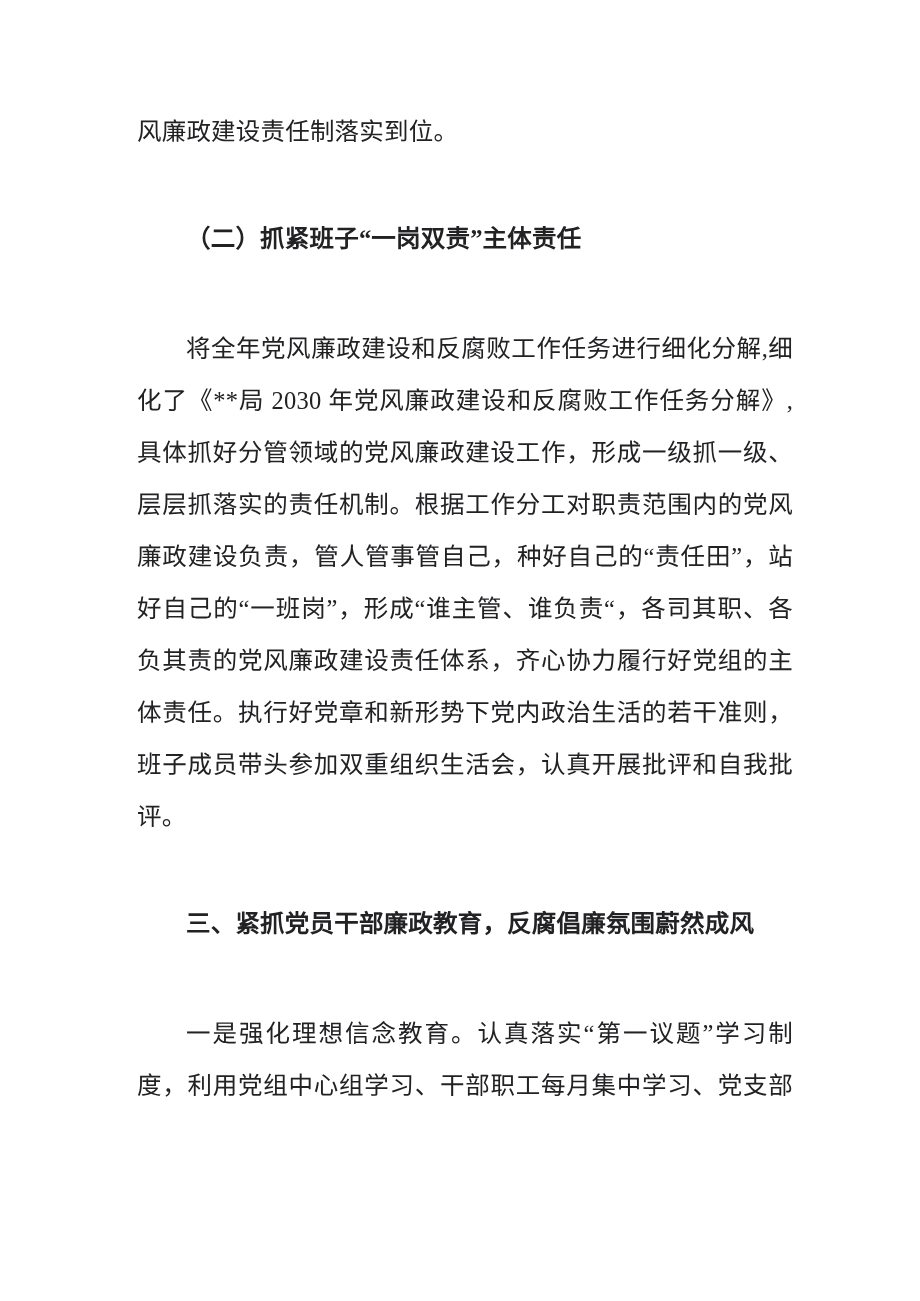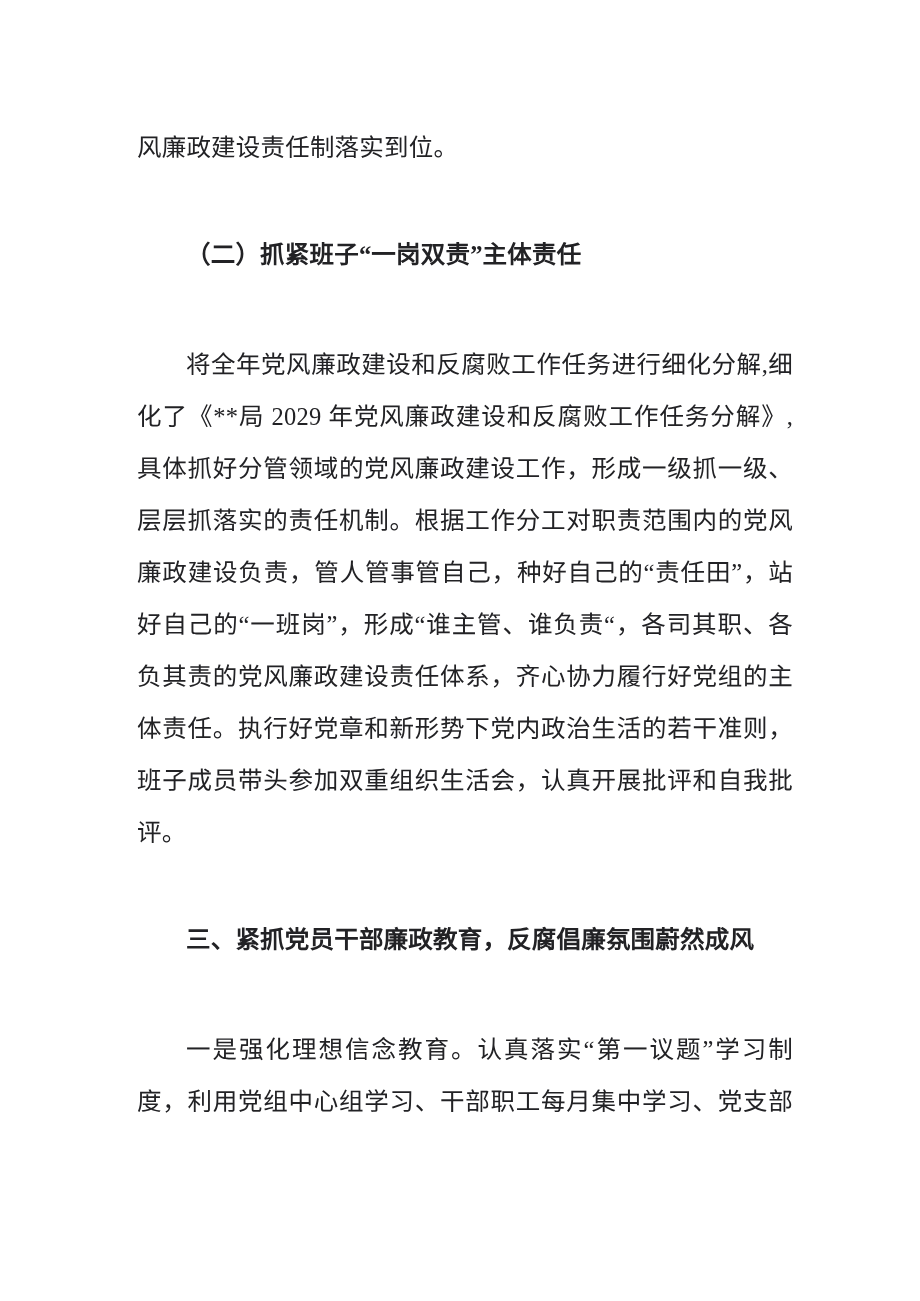--- a/index.html
+++ b/index.html
@@ -9,21 +9,21 @@
     background: #ffffff;
   }
   body {
     font-family: "Liberation Serif", "DejaVu Serif", serif;
     color: #1a1a1a;
   }
   .page {
     position: relative;
     width: 920px;
     height: 1107px;
-    margin: 16px auto;
+    margin: 0 auto;
     background: #ffffff;
     overflow: hidden;
     box-sizing: border-box;
   }
   .content {
     position: absolute;
     left: 137px;
     top: 0;
     width: 656px;
   }
@@ -65,21 +65,21 @@
     <div class="top-gap"></div>
 
     <p class="para">风廉政建设责任制落实到位。</p>
 
     <div class="spacer-lg"></div>
 
     <p class="heading">（二）抓紧班子“一岗双责”主体责任</p>
 
     <div class="spacer-xl"></div>
 
-    <p class="para indent">将全年党风廉政建设和反腐败工作任务进行细化分解,细化了《**局 2029 年党风廉政建设和反腐败工作任务分解》,具体抓好分管领域的党风廉政建设工作，形成一级抓一级、层层抓落实的责任机制。根据工作分工对职责范围内的党风廉政建设负责，管人管事管自己，种好自己的“责任田”，站好自己的“一班岗”，形成“谁主管、谁负责“，各司其职、各负其责的党风廉政建设责任体系，齐心协力履行好党组的主体责任。执行好党章和新形势下党内政治生活的若干准则，班子成员带头参加双重组织生活会，认真开展批评和自我批评。</p>
+    <p class="para indent">将全年党风廉政建设和反腐败工作任务进行细化分解,细化了《**局 2030 年党风廉政建设和反腐败工作任务分解》,具体抓好分管领域的党风廉政建设工作，形成一级抓一级、层层抓落实的责任机制。根据工作分工对职责范围内的党风廉政建设负责，管人管事管自己，种好自己的“责任田”，站好自己的“一班岗”，形成“谁主管、谁负责“，各司其职、各负其责的党风廉政建设责任体系，齐心协力履行好党组的主体责任。执行好党章和新形势下党内政治生活的若干准则，班子成员带头参加双重组织生活会，认真开展批评和自我批评。</p>
 
     <div class="spacer-lg"></div>
 
     <p class="heading">三、紧抓党员干部廉政教育，反腐倡廉氛围蔚然成风</p>
 
     <div class="spacer-xl"></div>
 
     <p class="para indent">一是强化理想信念教育。认真落实“第一议题”学习制度，利用党组中心组学习、干部职工每月集中学习、党支部主题党日活动等契机，组织学习总书记关于全面从严治党重要论述以及中央省市纪委全会精神，传递全面从严治党信号,消除模糊认识，引导全局党员干部树牢“四个意识”、坚定“四个自信”、做到“两个维护”，把思想和行动统一到党中央要求上来。累计开展中心组学习 10 次党支部主题党日活动暨集中学习 10 次。组织签订了《家庭助廉承诺书》26</p>
 
   </div>

